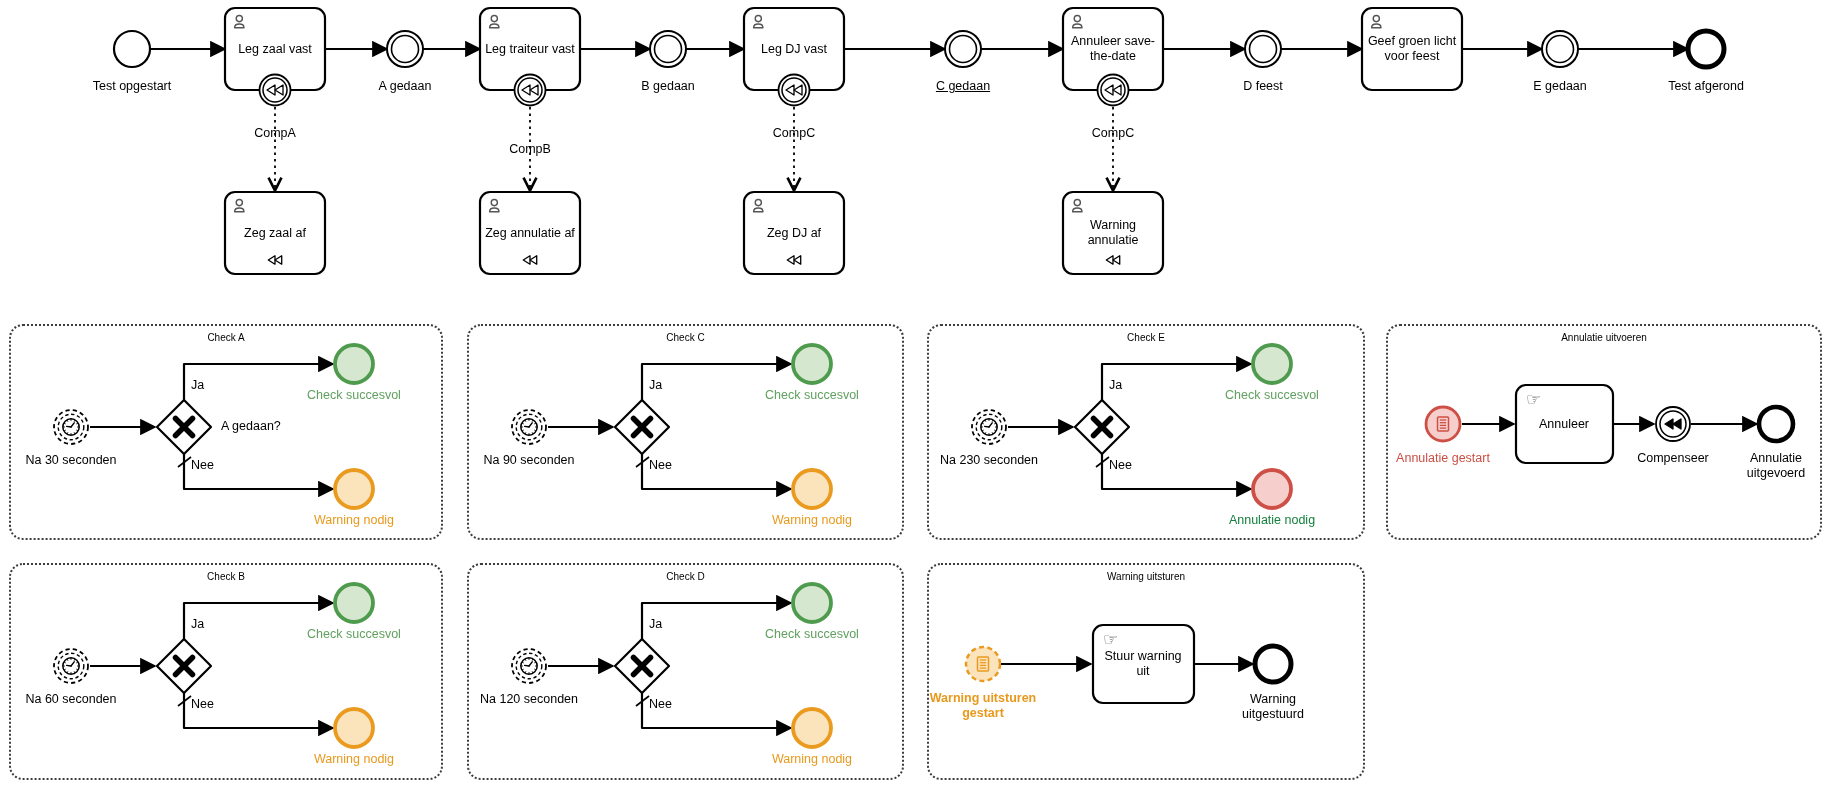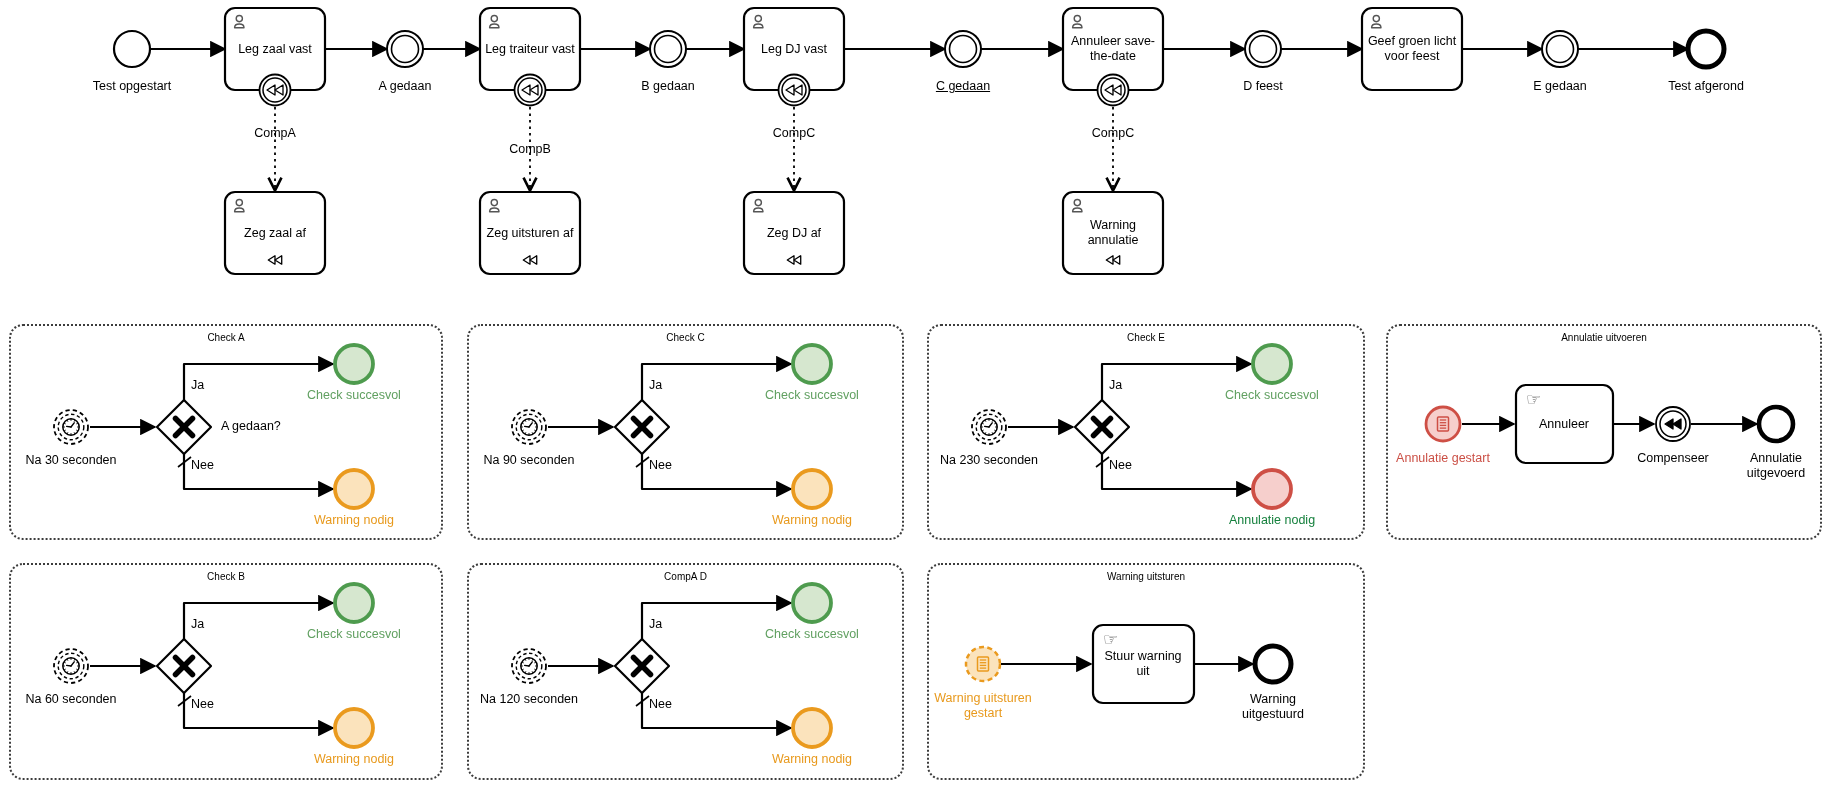--- a/index.html
+++ b/index.html
@@ -264,21 +264,21 @@
         <circle cx="1273" cy="664" r="18" fill="#fff" stroke="#000" stroke-width="5"></circle>
       </g>
   </svg>
   <div id="labels">
       <div class="lbl" style="left: 77px; top: 79px; width: 110px;">Test opgestart</div>
       <div class="lbl flexc" style="left: 229px; top: 8px; width: 92px; height: 82px;">Leg zaal vast</div>
       <div class="lbl" style="left: 235px; top: 126px; width: 80px;">CompA</div>
       <div class="lbl flexc" style="left: 229px; top: 192px; width: 92px; height: 82px;">Zeg zaal af</div>
       <div class="lbl flexc" style="left: 484px; top: 8px; width: 92px; height: 82px;">Leg traiteur vast</div>
       <div class="lbl" style="left: 490px; top: 142px; width: 80px;">CompB</div>
-      <div class="lbl flexc" style="left: 484px; top: 192px; width: 92px; height: 82px;">Zeg uitsturen af</div>
+      <div class="lbl flexc" style="left: 484px; top: 192px; width: 92px; height: 82px;">Zeg annulatie af</div>
       <div class="lbl flexc" style="left: 748px; top: 8px; width: 92px; height: 82px;">Leg DJ vast</div>
       <div class="lbl" style="left: 754px; top: 126px; width: 80px;">CompC</div>
       <div class="lbl flexc" style="left: 748px; top: 192px; width: 92px; height: 82px;">Zeg DJ af</div>
       <div class="lbl flexc" style="left: 1067px; top: 8px; width: 92px; height: 82px;">Annuleer save-the-date</div>
       <div class="lbl" style="left: 1073px; top: 126px; width: 80px;">CompC</div>
       <div class="lbl flexc" style="left: 1067px; top: 192px; width: 92px; height: 82px;">Warning annulatie</div>
       <div class="lbl flexc" style="left: 1366px; top: 8px; width: 92px; height: 82px;">Geef groen licht voor feest</div>
       <div class="lbl" style="left: 359px; top: 79px; width: 92px;">A gedaan</div>
       <div class="lbl" style="left: 622px; top: 79px; width: 92px;">B gedaan</div>
       <div class="lbl" style="left: 917px; top: 79px; width: 92px; text-decoration: underline;">C gedaan</div>
@@ -308,28 +308,28 @@
       <div class="lbl" style="left: 1378px; top: 451px; width: 130px; color: rgb(203, 79, 69);">Annulatie gestart</div>
       <div class="lbl flexc" style="left: 1520px; top: 385px; width: 88px; height: 78px;">Annuleer</div>
       <div class="lbl" style="left: 1618px; top: 451px; width: 110px;">Compenseer</div>
       <div class="lbl" style="left: 1731px; top: 451px; width: 90px;">Annulatie uitgevoerd</div>
       <div class="lbl title" style="left: 96px; top: 571px; width: 260px;">Check B</div>
       <div class="lbl" style="left: 1px; top: 692px; width: 140px;">Na 60 seconden</div>
       <div class="lbl left" style="left: 191px; top: 617px; width: 34px;">Ja</div>
       <div class="lbl" style="left: 279px; top: 627px; width: 150px; color: rgb(97, 160, 97);">Check succesvol</div>
       <div class="lbl left" style="left: 191px; top: 697px; width: 40px;">Nee</div>
       <div class="lbl" style="left: 279px; top: 752px; width: 150px; color: rgb(232, 153, 28);">Warning nodig</div>
-      <div class="lbl title" style="left: 555.5px; top: 571px; width: 260px;">CompA D</div>
+      <div class="lbl title" style="left: 555.5px; top: 571px; width: 260px;">Check D</div>
       <div class="lbl" style="left: 459px; top: 692px; width: 140px;">Na 120 seconden</div>
       <div class="lbl left" style="left: 649px; top: 617px; width: 34px;">Ja</div>
       <div class="lbl" style="left: 737px; top: 627px; width: 150px; color: rgb(97, 160, 97);">Check succesvol</div>
       <div class="lbl left" style="left: 649px; top: 697px; width: 40px;">Nee</div>
       <div class="lbl" style="left: 737px; top: 752px; width: 150px; color: rgb(232, 153, 28);">Warning nodig</div>
       <div class="lbl title" style="left: 1016px; top: 571px; width: 260px;">Warning uitsturen</div>
-      <div class="lbl" style="left: 923px; top: 691px; width: 120px; color: rgb(232, 153, 28);">Warning uitsturen gestart</div>
+      <div class="lbl" style="left: 923px; top: 691px; width: 120px; color: rgb(232, 153, 28); font-weight: bold;">Warning uitsturen gestart</div>
       <div class="lbl flexc" style="left: 1100px; top: 625px; width: 86px; height: 78px;">Stuur warning uit</div>
       <div class="lbl" style="left: 1218px; top: 692px; width: 110px;">Warning uitgestuurd</div>
     </div>
 <div class="box" style="left: 9px; top: 324px; width: 434px; height: 216px;"></div>
     <div class="box" style="left: 467px; top: 324px; width: 437px; height: 216px;"></div>
     <div class="box" style="left: 927px; top: 324px; width: 438px; height: 216px;"></div>
     <div class="box" style="left: 1386px; top: 324px; width: 436px; height: 216px;"></div>
     <div class="box" style="left: 9px; top: 563px; width: 434px; height: 217px;"></div>
     <div class="box" style="left: 467px; top: 563px; width: 437px; height: 217px;"></div>
     <div class="box" style="left: 927px; top: 563px; width: 438px; height: 217px;"></div>

